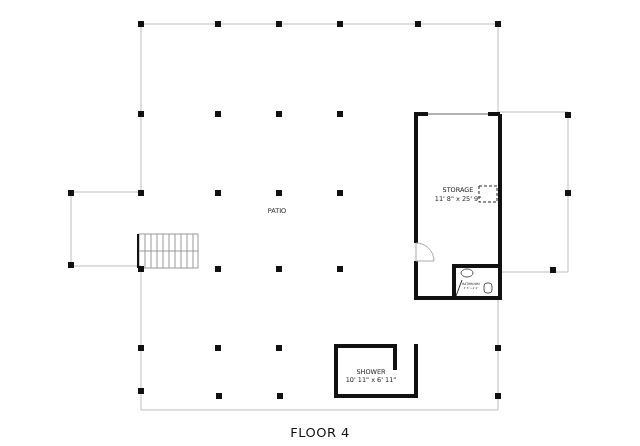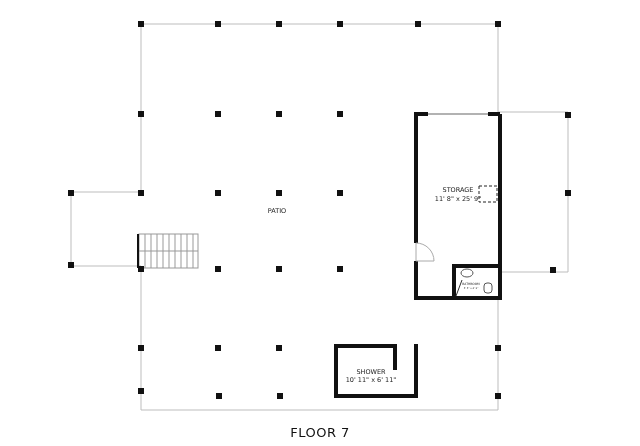--- a/index.html
+++ b/index.html
@@ -91,13 +91,13 @@
 
   <text class="lbl" x="277" y="213" font-size="6.5" text-anchor="middle">PATIO</text>
   <text class="lbl" x="458" y="192" font-size="6.5" text-anchor="middle">STORAGE</text>
   <text class="lbl" x="458" y="201" font-size="6.5" text-anchor="middle">11' 8" x 25' 9"</text>
   <text class="lbl" x="471" y="285" font-size="3" text-anchor="middle">BATHROOM</text>
   <text class="lbl" x="471" y="289" font-size="2.5" text-anchor="middle">5' 5" x 4' 3"</text>
   <text class="lbl" x="371" y="374" font-size="6.5" text-anchor="middle">SHOWER</text>
   <text class="lbl" x="371" y="382" font-size="6.5" text-anchor="middle">10' 11" x 6' 11"</text>
 </svg>
 
-<div id="floor-title">FLOOR 7</div>
+<div id="floor-title">FLOOR 4</div>
 
 </body></html>

